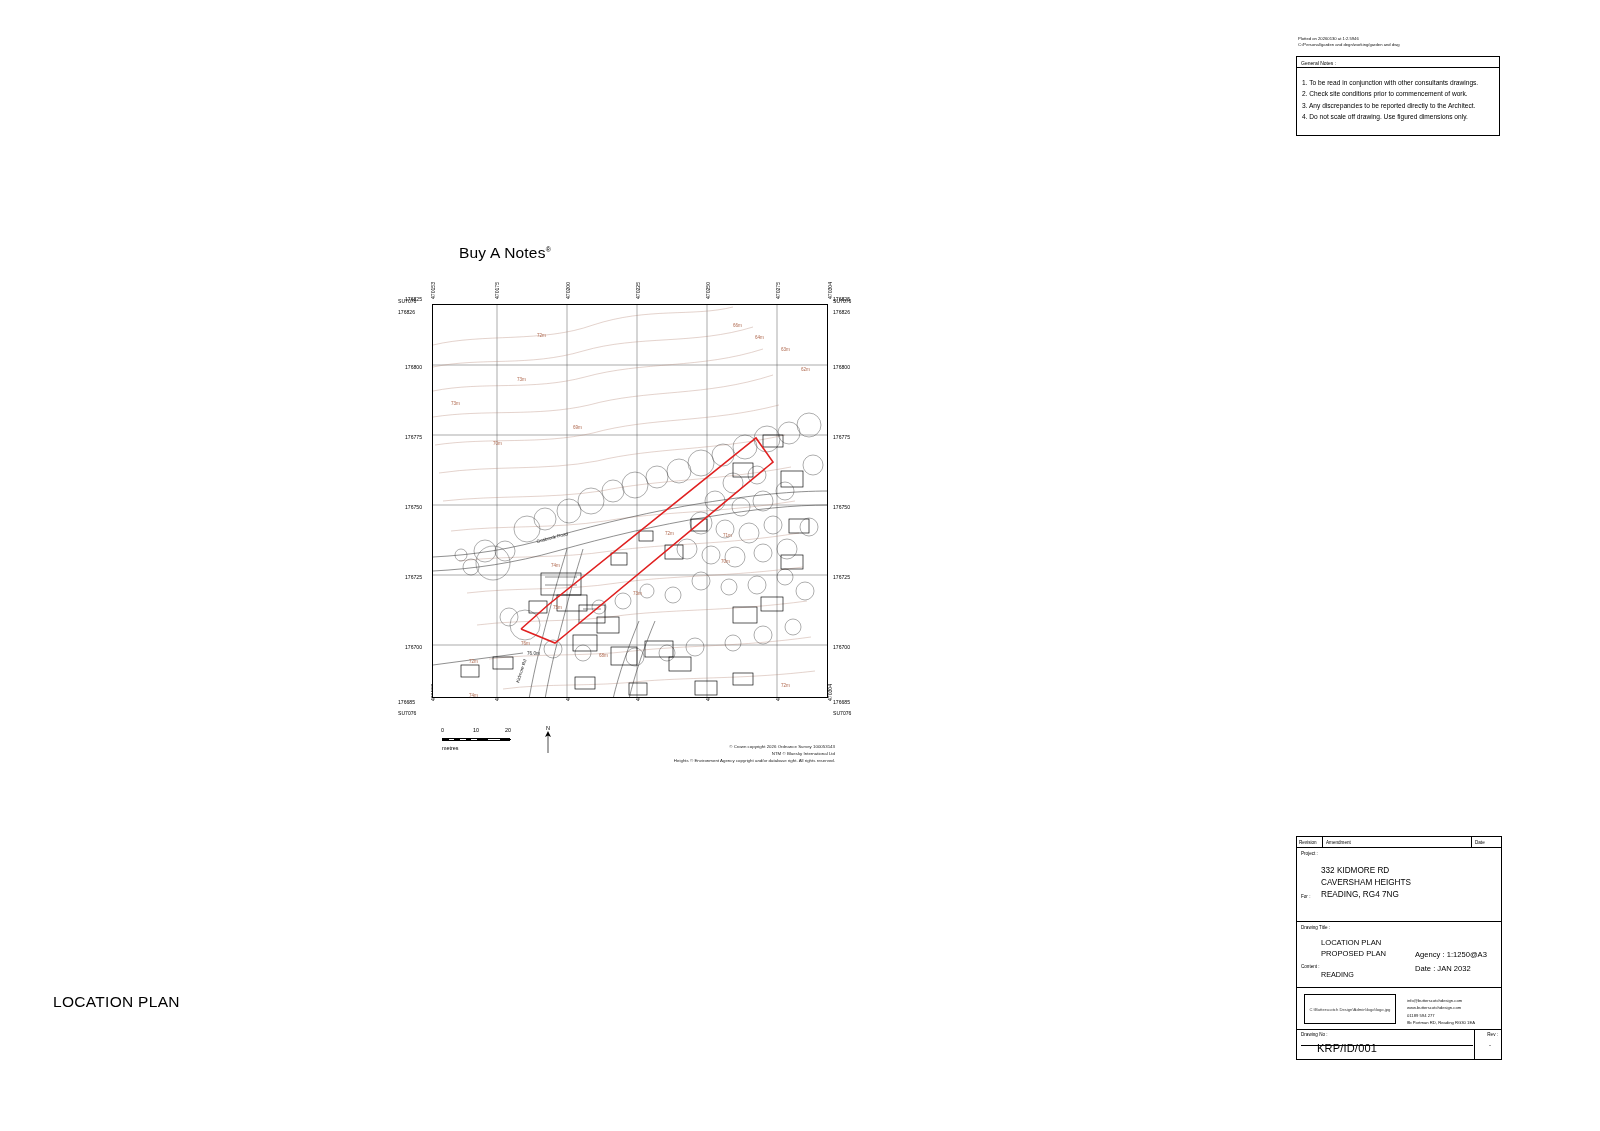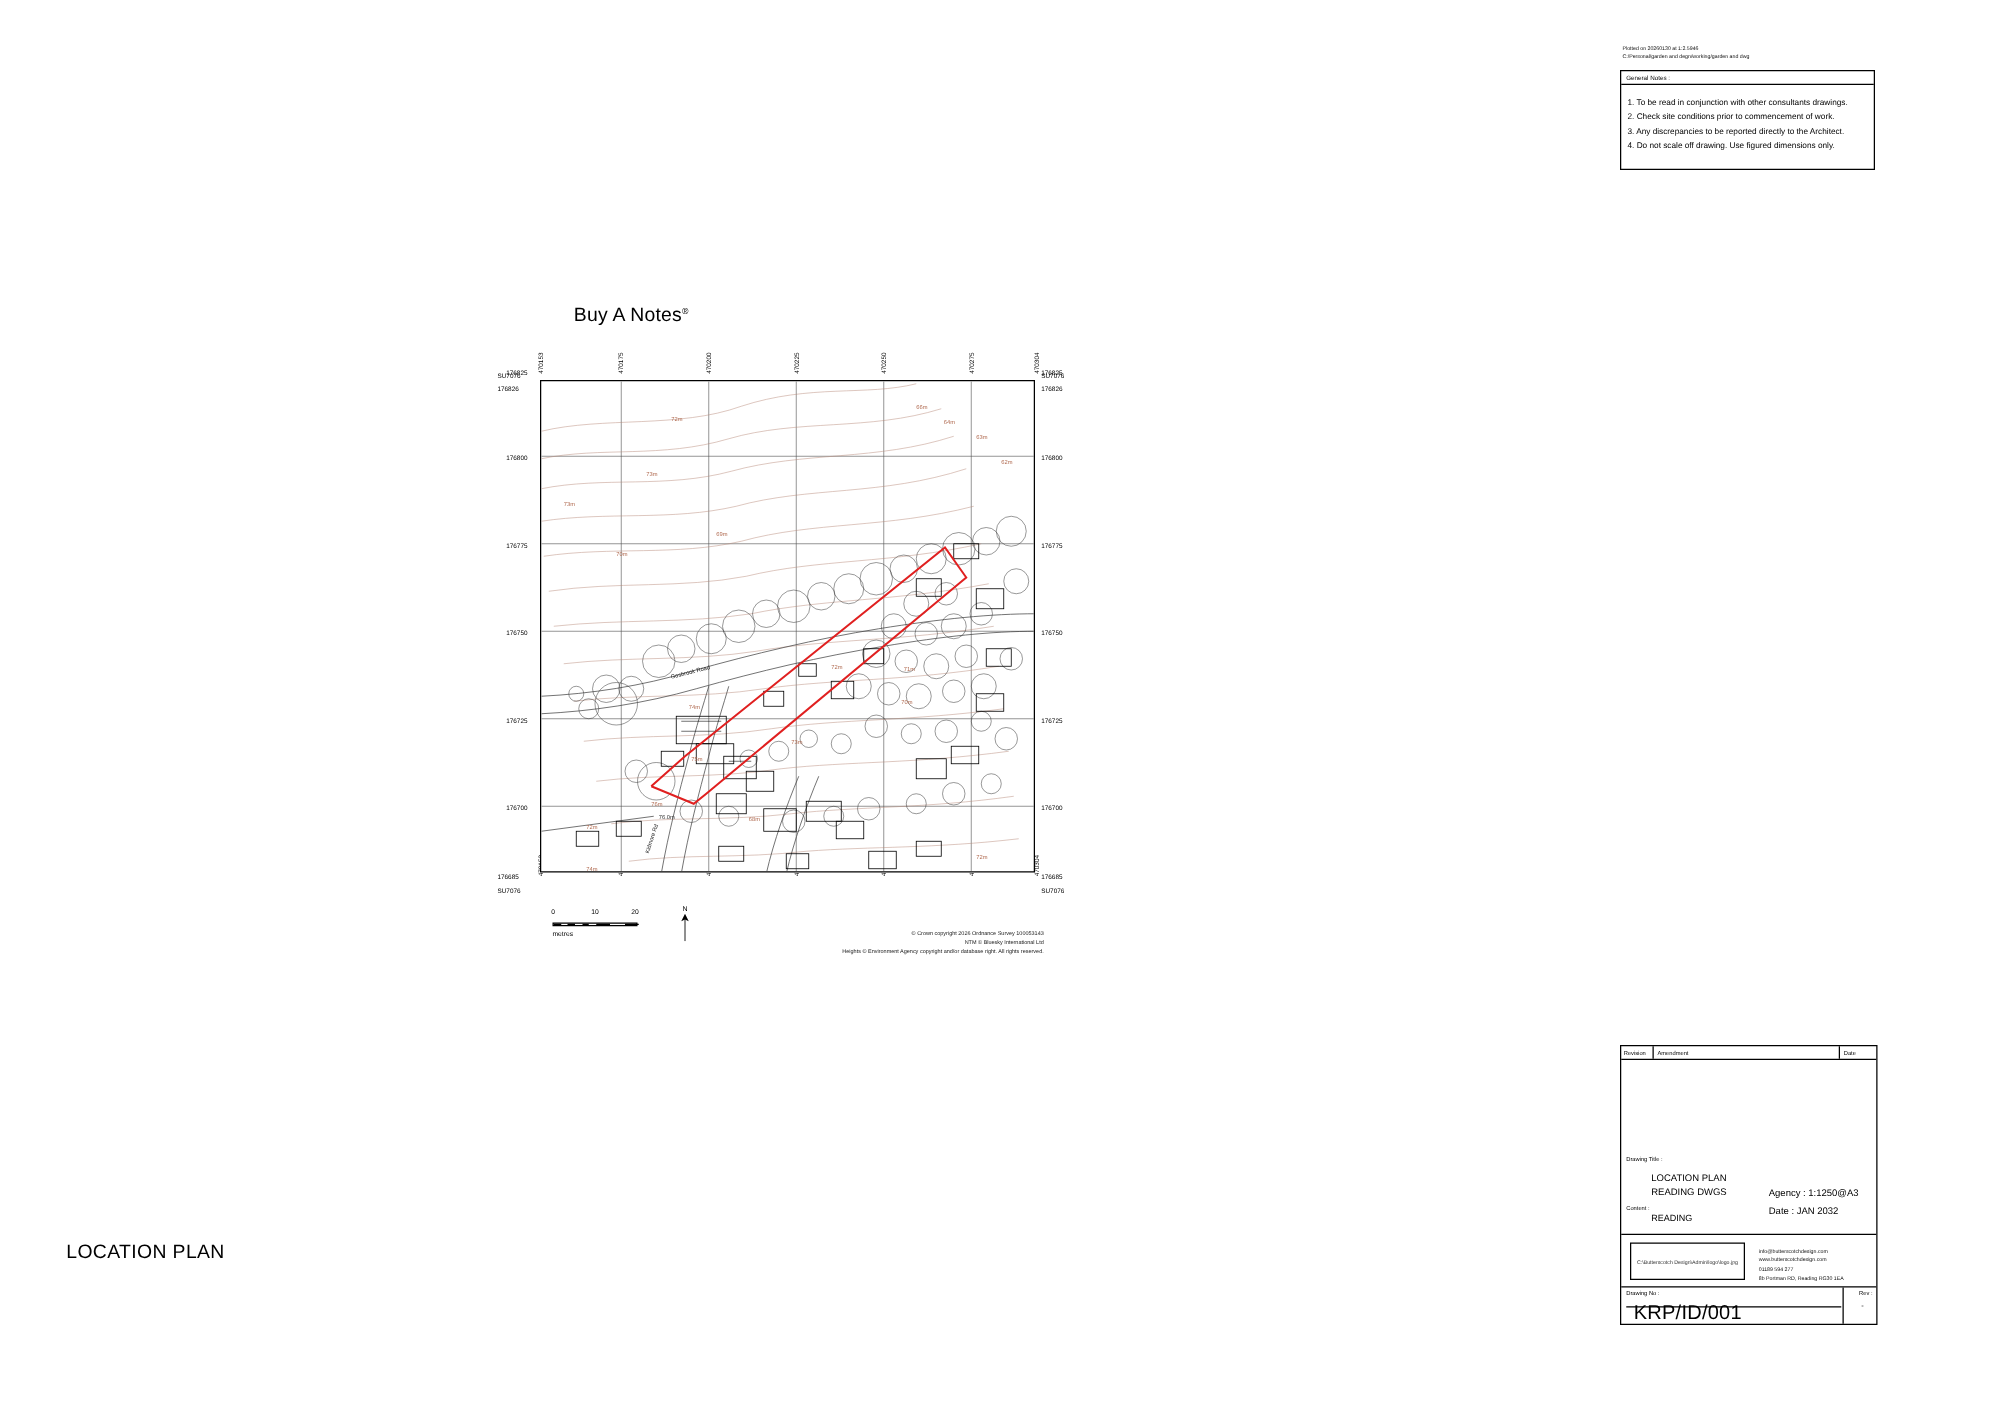--- a/index.html
+++ b/index.html
@@ -247,22 +247,22 @@
     color: #111;
   }
 
   .tb-number {
     top: 193px; bottom: 0;
     padding: 2px 4px;
   }
   .tb-num-label { font-size: 4.6px; }
   .tb-num-val {
     margin-top: 5px;
-    margin-left: 6px;
-    font-size: 16px;
+    margin-left: 16px;
+    font-size: 11px;
     letter-spacing: 0.2px;
   }
   .tb-rev-label { position: absolute; right: 3px; top: 2px; font-size: 4.6px; }
   .tb-rev-val { position: absolute; right: 10px; top: 12px; font-size: 6px; }
   .tb-rev-divider {
     position: absolute;
     right: 26px; top: 0; bottom: 0;
     border-left: 0.9px solid #000;
   }
   .tb-num-underline {
@@ -541,26 +541,35 @@
   <div class="location-plan-label">LOCATION PLAN</div>
 
   <div class="titleblock">
 
     <div class="tb-row tb-rev-head">
       <div class="c1">Revision</div>
       <div class="c2">Amendment</div>
       <div class="c3">Date</div>
     </div>
 
+    <div class="tb-row tb-project">
+      <div class="tb-small-label">Project :</div>
+      <div class="tb-address">
+        <div>332 KIDMORE RD</div>
+        <div>CAVERSHAM HEIGHTS</div>
+        <div>READING, RG4 7NG</div>
+      </div>
+      <div class="tb-for">For :</div>
+    </div>
 
     <div class="tb-row tb-drawing">
       <div class="tb-small-label">Drawing Title :</div>
       <div class="tb-dtitle">
         <div>LOCATION PLAN</div>
-        <div>READING DWGS</div>
+        <div>PROPOSED PLAN</div>
       </div>
       <div class="tb-scale">
         <div>Agency :  1:1250@A3</div>
         <div>Date :   JAN 2032</div>
       </div>
       <div class="tb-content-label">Content :</div>
       <div class="tb-content-val">READING</div>
     </div>
 
     <div class="tb-row tb-logo">

